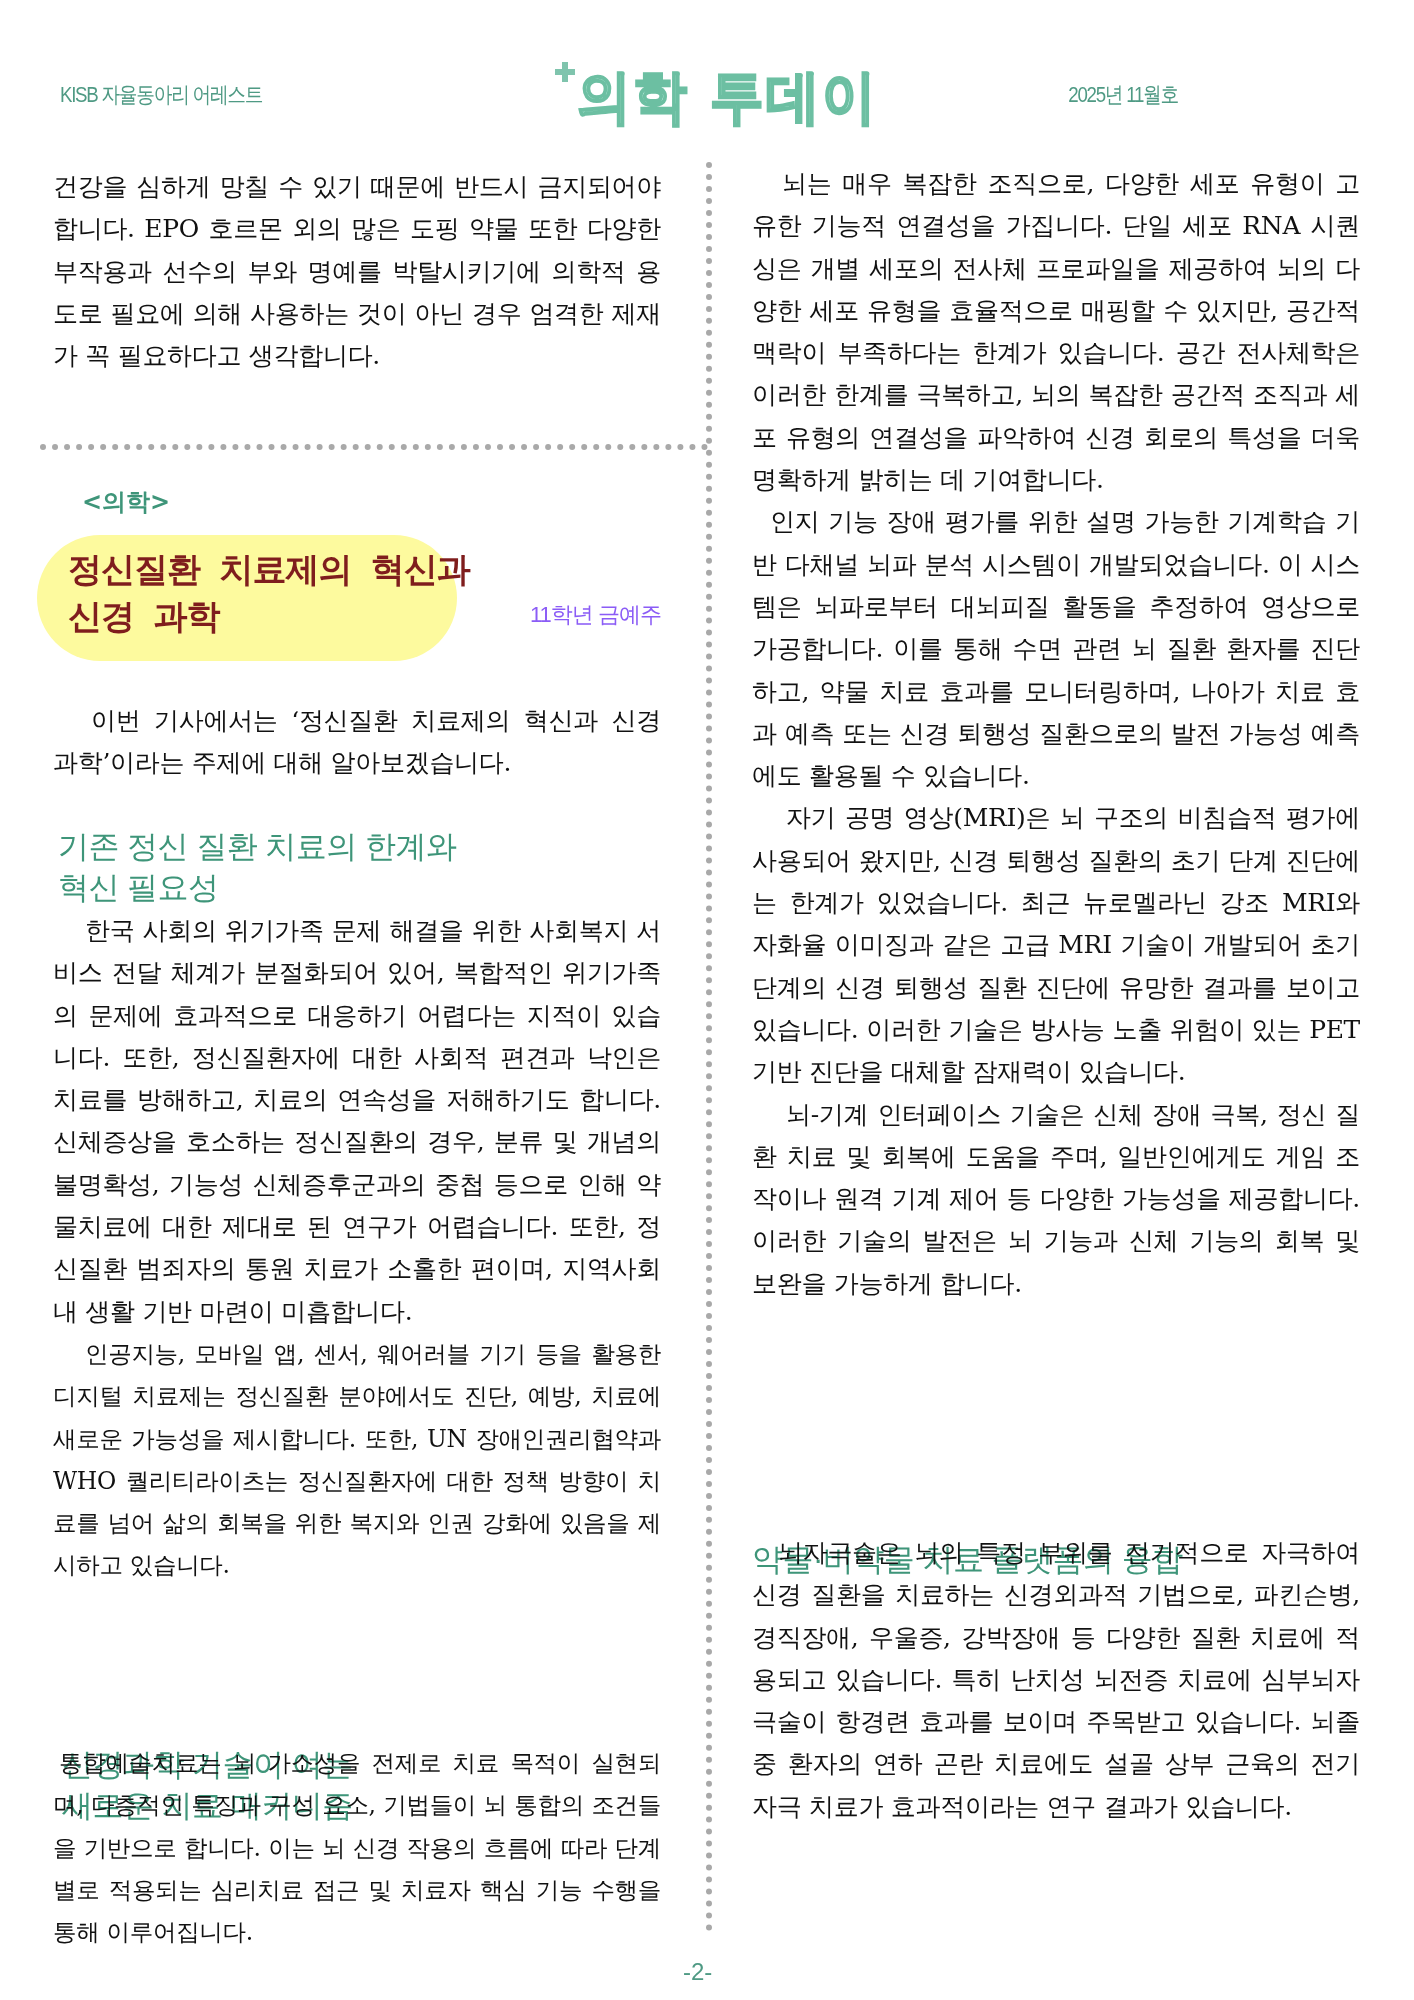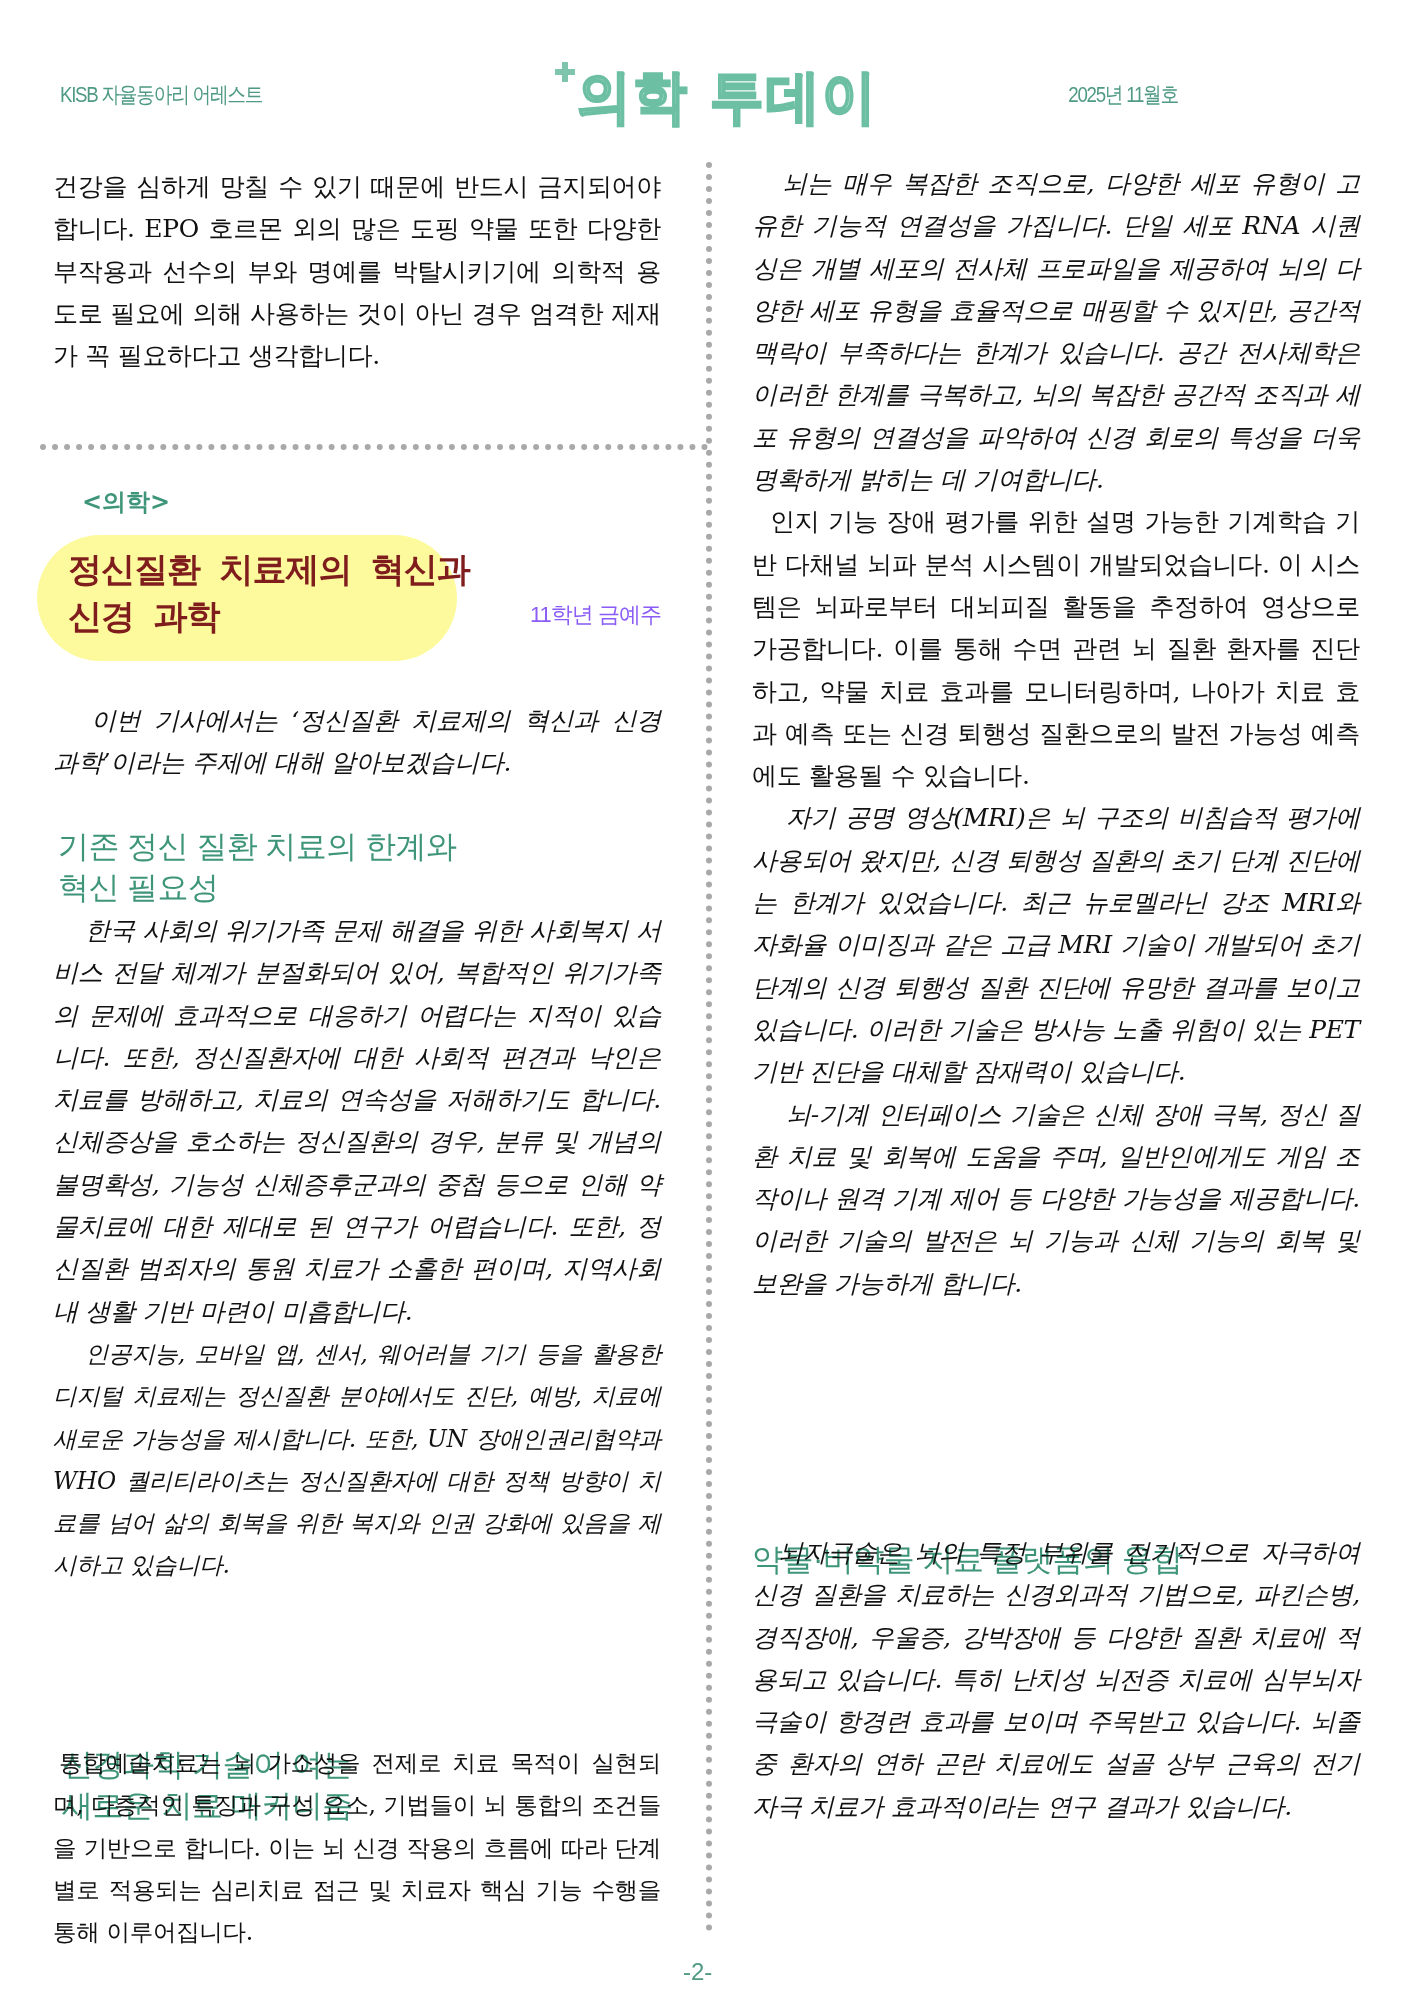--- a/index.html
+++ b/index.html
@@ -19,21 +19,21 @@
                font-size: 54px; letter-spacing: 2px; color: #dcfdf5; white-space: nowrap;
                -webkit-text-stroke: 2px #6cbfa2; transform: scaleY(1.08); }
 
   .vdivider { position: absolute; left: 706px; top: 162px; height: 1770px; width: 0;
               border-left: 6px dotted #a9a9a9; }
   .hdivider { position: absolute; left: 40px; top: 444px; width: 668px; height: 0;
               border-top: 6px dotted #a9a9a9; }
 
   .col { position: absolute; font-size: 25px; line-height: 42.3px; text-align: justify; letter-spacing: -0.3px; }
   .col p { margin: 0; }
-  .indent { text-indent: 32px; font-style: italic; }
+  .indent { text-indent: 32px; }
   .indent-sm { text-indent: 18px; }
 
   .left-top { left: 53px; top: 166px; width: 608px; }
   .right-col { left: 752px; top: 163px; width: 608px; }
 
   .category { position: absolute; left: 82px; top: 486px; font-family: "DejaVu Sans", sans-serif; font-weight: bold;
               font-size: 24px; color: #3e9579; }
   .title-pill { position: absolute; left: 37px; top: 535px; width: 420px; height: 126px; background: #fdfa9e;
                 border-radius: 63px; }
   .title-text { position: absolute; left: 68px; top: 549px; font-family: Liberation Mono, monospace; font-weight: bold;

